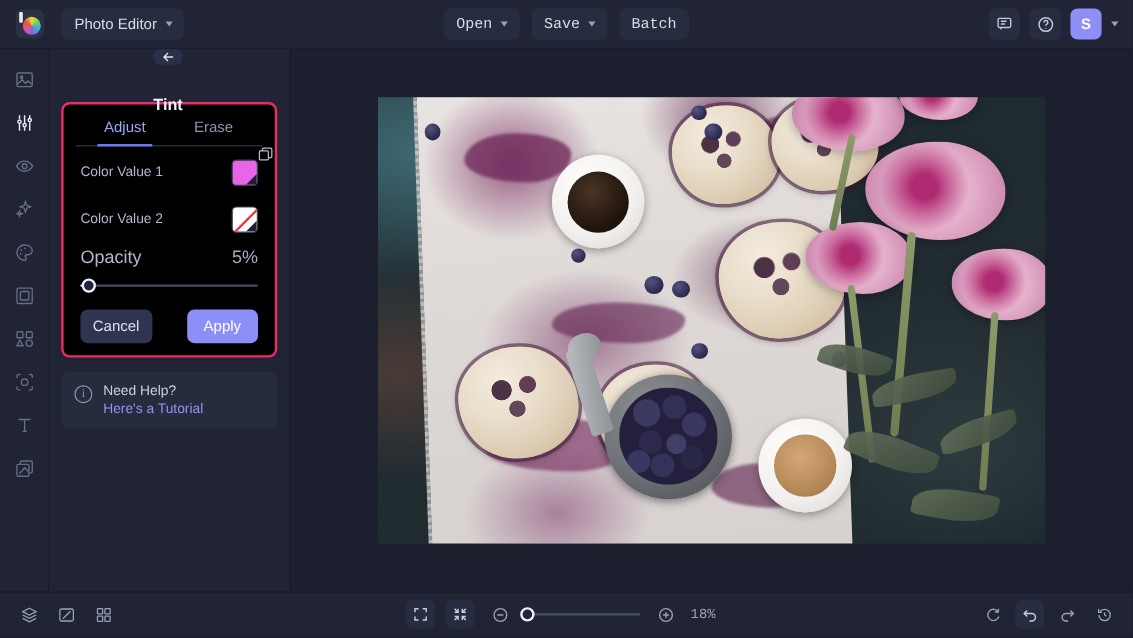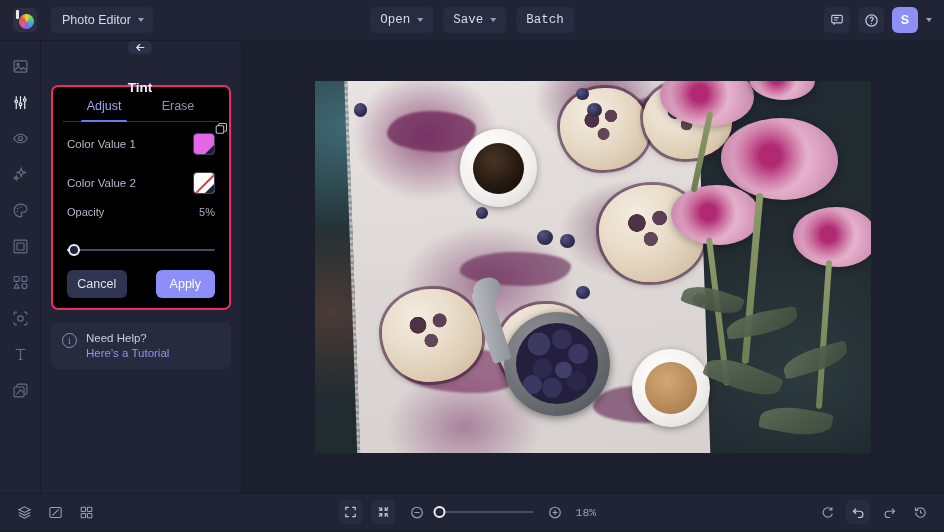--- a/index.html
+++ b/index.html
@@ -235,22 +235,22 @@
     transform: rotate(-45deg);
     transform-origin: center;
   }
 
   .op-row {
     padding: 6px 14px 0 14px;
   }
   .op-top {
     display: flex; justify-content: space-between;
     color: #b2b7cb;
-    font-size: 11px;
-    margin-bottom: 26px;
+    font-size: 15px;
+    margin-bottom: 9px;
   }
   .op-val { color: #a8adc2; }
   .slider {
     position: relative;
     height: 12px;
   }
   .slider-track {
     position: absolute;
     left: 0; right: 0; top: 5px;
     height: 2px;

